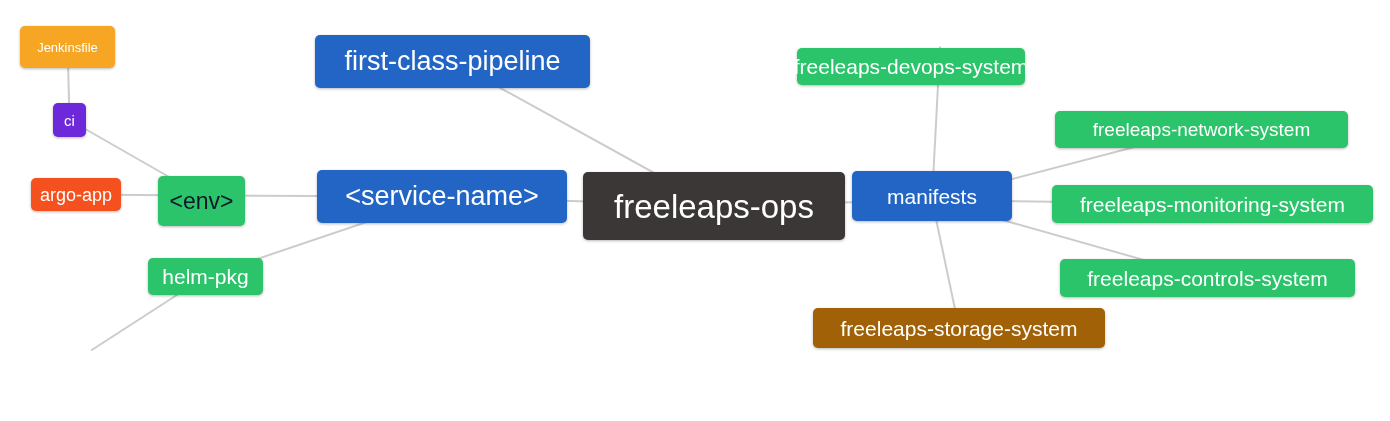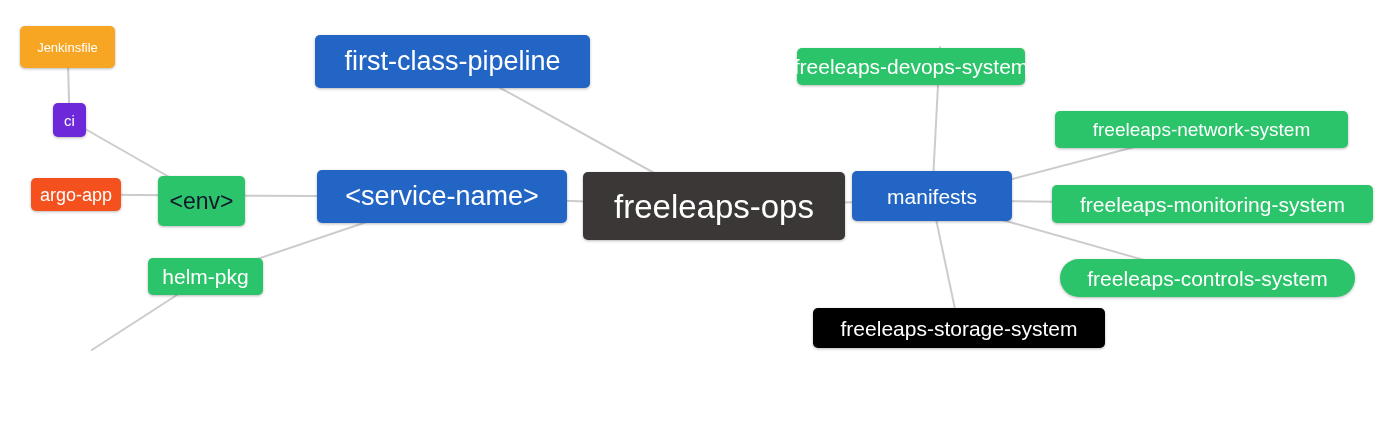--- a/index.html
+++ b/index.html
@@ -65,15 +65,15 @@
     <div class="mm-node" style="left: 317px; top: 170px; width: 250px; height: 53px; font-size: 27px; background: rgb(34, 101, 196); color: rgb(255, 255, 255);">&lt;service-name&gt;</div>
     <div class="mm-node" style="left: 852px; top: 171px; width: 160px; height: 50px; font-size: 21px; background: rgb(34, 101, 196); color: rgb(255, 255, 255);">manifests</div>
     <div class="mm-node" style="left: 158px; top: 176px; width: 87px; height: 50px; font-size: 23px; background: rgb(43, 196, 106); color: #0f172a;">&lt;env&gt;</div>
     <div class="mm-node" style="left: 148px; top: 258px; width: 115px; height: 37px; font-size: 21px; background: rgb(43, 196, 106); color: rgb(255, 255, 255);">helm-pkg</div>
     <div class="mm-node" style="left: 53px; top: 103px; width: 33px; height: 34px; font-size: 15px; background: #6d28d9; color: rgb(255, 255, 255);">ci</div>
     <div class="mm-node" style="left: 31px; top: 178px; width: 90px; height: 33px; font-size: 18px; background: rgb(244, 81, 30); color: rgb(255, 255, 255);">argo-app</div>
     <div class="mm-node" style="left: 20px; top: 26px; width: 95px; height: 42px; font-size: 13px; background: rgb(246, 166, 35); color: rgb(255, 255, 255);">Jenkinsfile</div>
     <div class="mm-node" style="left: 797px; top: 28px; width: 228px; height: 37px; font-size: 21px; background: rgb(43, 196, 106); color: rgb(255, 255, 255); margin-top: 20px;">freeleaps-devops-system</div>
     <div class="mm-node" style="left: 1055px; top: 111px; width: 293px; height: 37px; font-size: 19px; background: rgb(43, 196, 106); color: rgb(255, 255, 255);">freeleaps-network-system</div>
     <div class="mm-node" style="left: 1052px; top: 185px; width: 321px; height: 38px; font-size: 21px; background: rgb(43, 196, 106); color: rgb(255, 255, 255);">freeleaps-monitoring-system</div>
-    <div class="mm-node" style="left: 1060px; top: 259px; width: 295px; height: 38px; font-size: 21px; background: rgb(43, 196, 106); color: rgb(255, 255, 255); border-radius: 19px;">freeleaps-controls-system</div>
-    <div class="mm-node" style="left: 813px; top: 308px; width: 292px; height: 40px; font-size: 21px; background: #000000; color: rgb(255, 255, 255);">freeleaps-storage-system</div>
+    <div class="mm-node" style="left: 1060px; top: 259px; width: 295px; height: 38px; font-size: 21px; background: rgb(43, 196, 106); color: rgb(255, 255, 255);">freeleaps-controls-system</div>
+    <div class="mm-node" style="left: 813px; top: 308px; width: 292px; height: 40px; font-size: 21px; background: #a16207; color: rgb(255, 255, 255);">freeleaps-storage-system</div>
   </div>
 
 </body></html>

